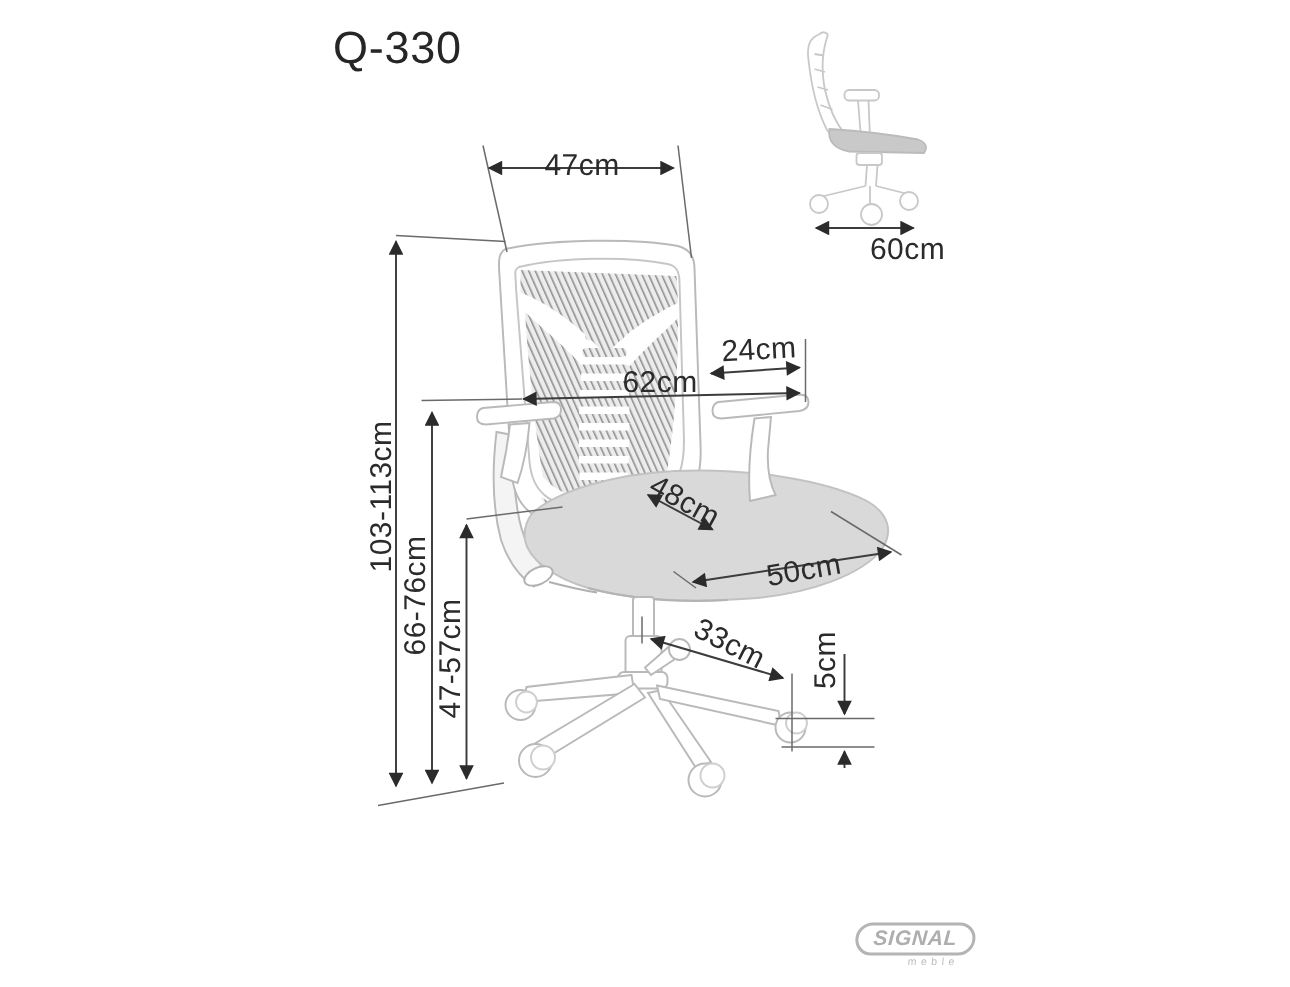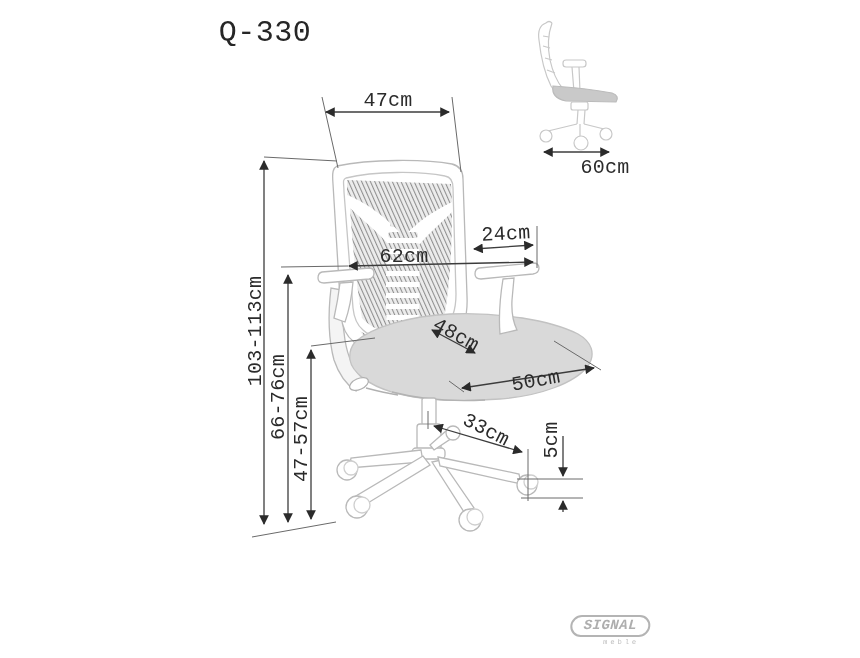--- a/index.html
+++ b/index.html
@@ -1,21 +1,21 @@
 <!DOCTYPE html>
 <html><head>
 <meta charset="utf-8">
 <style>
   html,body { margin:0; padding:0; background:#ffffff; }
   #stage {
     position: relative;
     width: 748px; height: 658px;
     background: #ffffff;
     overflow: hidden;
-    font-family: Liberation Mono, monospace;
+    font-family: Liberation Sans, sans-serif;
     border-radius: 30px;
   }
   #lineart { position:absolute; left:0; top:0; }
   .label {
     position: absolute;
     transform: translate(-50%,-50%) rotate(var(--r,0deg));
     font-size: 20px;
     color: #2b2b2b;
     white-space: nowrap;
     letter-spacing: 0.3px;
@@ -189,27 +189,27 @@
         <line x1="434" y1="426" x2="522" y2="452" marker-start="url(#ah)" marker-end="url(#ah)"></line>
         <line x1="563" y1="436" x2="563" y2="476" marker-end="url(#ah)"></line>
         <line x1="563" y1="512" x2="563" y2="501" marker-end="url(#ah)"></line>
         <line x1="544" y1="152" x2="609" y2="152" marker-start="url(#ah)" marker-end="url(#ah)"></line>
       </g>
     </g>
   </svg>
 
   <div class="title" style="left:265px; top:33px;">Q-330</div>
 
-  <div class="label" style="left:388px; top:100px;">47cm</div>
+  <div class="label" style="left:388px; top:111px;">47cm</div>
 
   <div class="label" style="left:605px; top:167px;">60cm</div>
 
   <div class="label" style="left:506px; top:234px; --r:-3deg;">24cm</div>
 
-  <div class="label" style="left:404px; top:256px;">62cm</div>
+  <div class="label" style="left:440px; top:256px;">62cm</div>
 
   <div class="label" style="left:456px; top:335px; --r:29deg;">48cm</div>
 
   <div class="label" style="left:536px; top:381px; --r:-10deg;">50cm</div>
 
   <div class="label" style="left:486px; top:430px; --r:27deg;">33cm</div>
 
   <div class="label" style="left:551px; top:440px; --r:-90deg;">5cm</div>
 
   <div class="label" style="left:255px; top:331px; --r:-90deg;">103-113cm</div>

